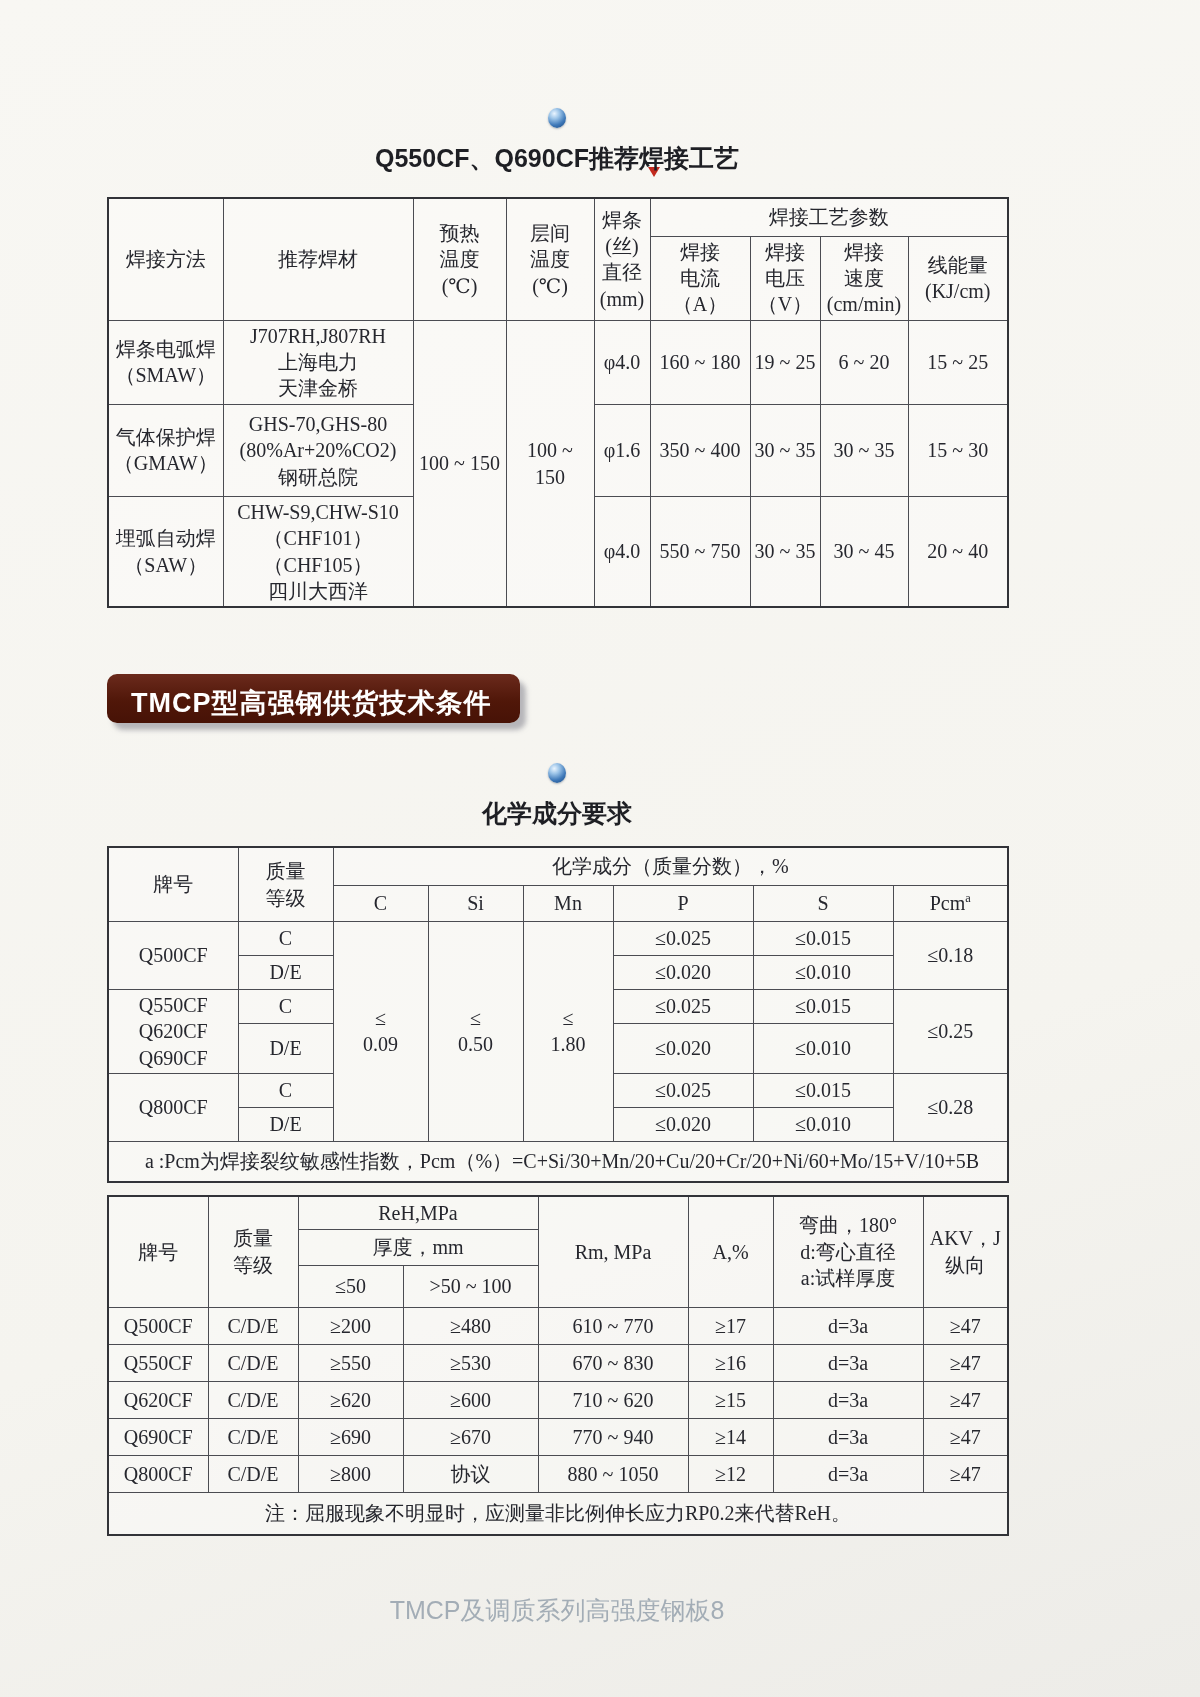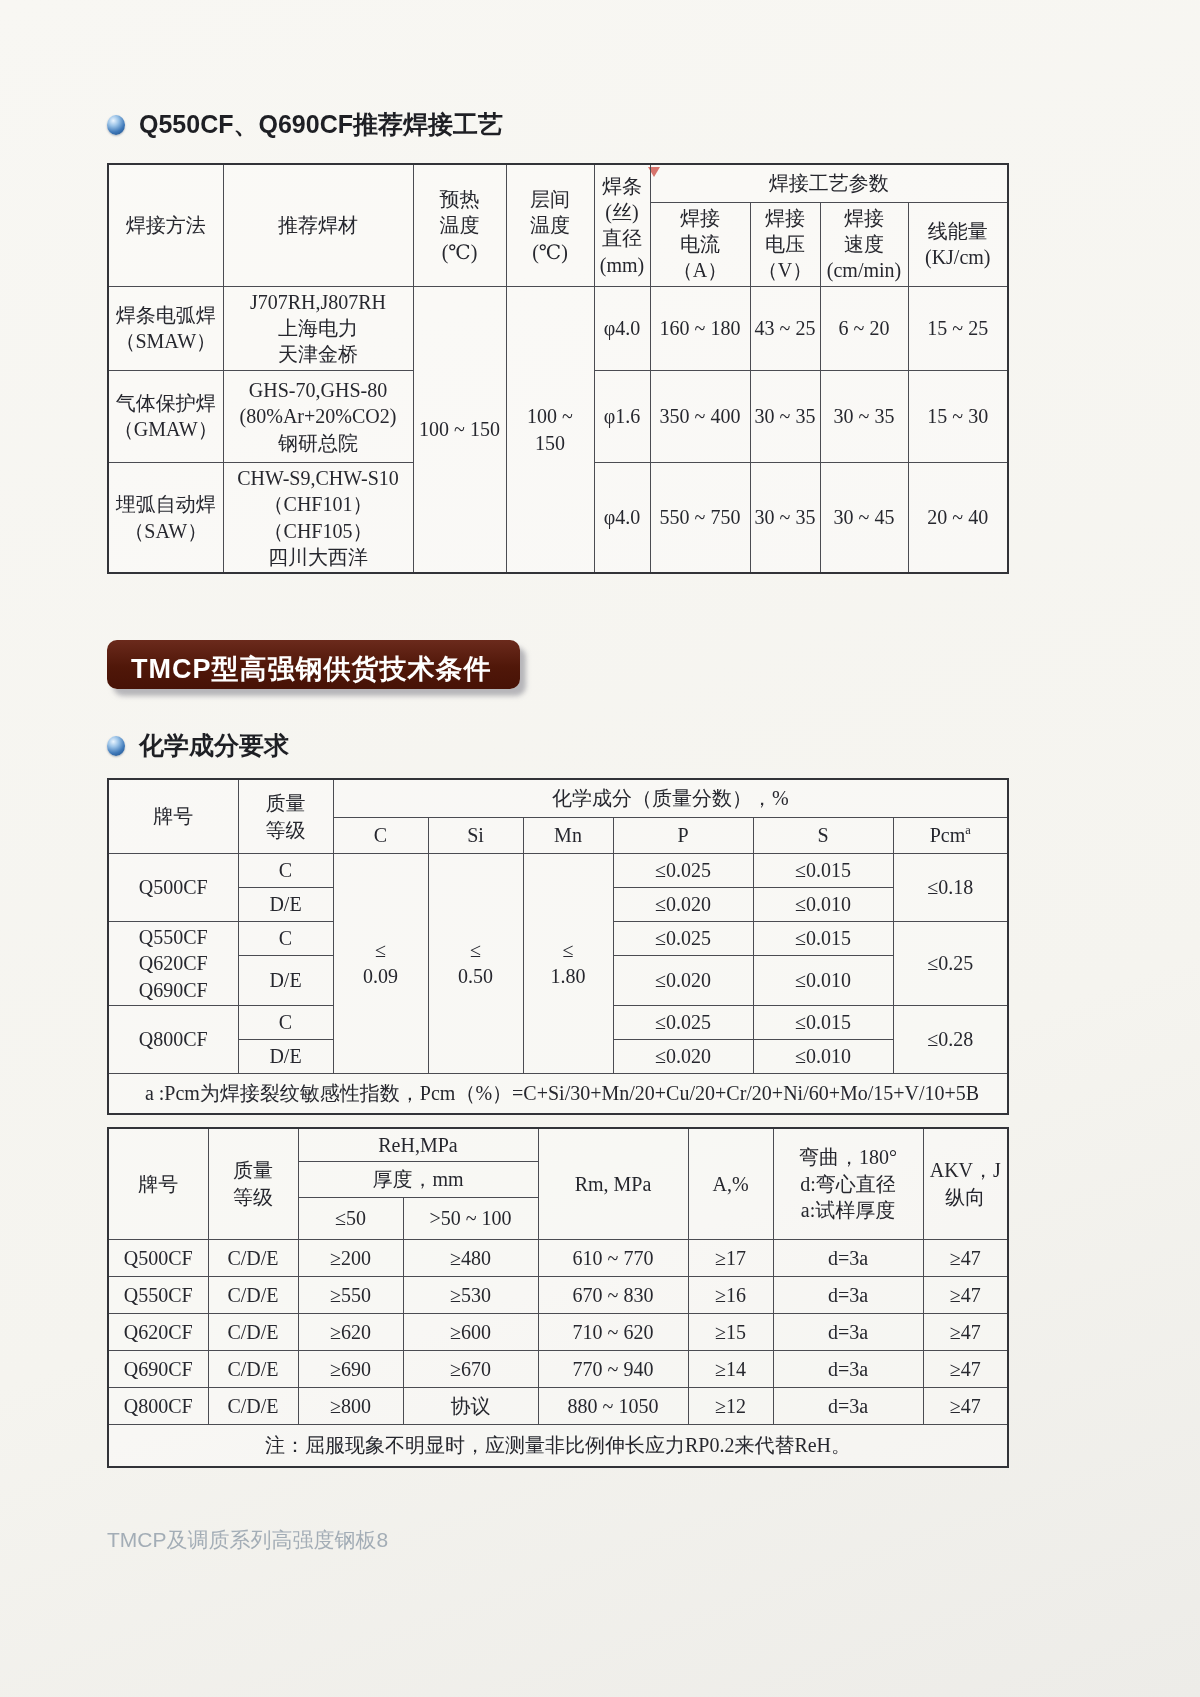--- a/index.html
+++ b/index.html
@@ -11,21 +11,21 @@
     height: 1697px;
     margin: 0 auto;
     background: linear-gradient(160deg, #f8f7f3 0%, #f5f4ef 65%, #edece8 100%);
     overflow: hidden;
     font-family: "Liberation Serif", "DejaVu Serif", serif;
     color: #2a2b31;
   }
   .content { position: absolute; left: 107px; top: 0; width: 900px; }
 
   
-  .heading { display: flex; align-items: center; gap: 14px; font-family: "Liberation Sans", "DejaVu Sans", sans-serif; font-weight: bold; font-size: 25px; color: #1e1f24; }
+  .heading { display: flex; align-items: center; gap: 14px; font-family: "Liberation Sans", "DejaVu Sans", sans-serif; font-weight: bold; font-size: 25px; color: #1e1f24; flex-direction: column; }
   .h1 { margin-top: 108px; }
   .h2 { margin-top: 40px; }
   .h3 { margin-top: 46px; }
   .sphere {
     width: 18px; height: 20px; border-radius: 50%;
     background: radial-gradient(circle at 35% 28%, #eaf5ff 0%, #9cc4e8 28%, #3f79b9 62%, #16457f 100%);
     box-shadow: 0 1px 2px rgba(40,60,90,0.35);
     flex: 0 0 auto;
   }
 
@@ -65,22 +65,23 @@
     font-family: "Liberation Sans", "DejaVu Sans", sans-serif;
     font-weight: bold;
     font-size: 27px;
     color: #ffffff;
     letter-spacing: 1px;
   }
 
   .footer-text {
     margin-top: 58px;
     font-family: "Liberation Sans", "DejaVu Sans", sans-serif;
-    font-size: 21px;
+    font-size: 25px;
     color: #a3adb6;
+    text-align: center;
   }
 
   
   .red-mark {
     position: absolute; left: 648px; top: 167px;
     width: 0; height: 0;
     border-left: 6px solid transparent;
     border-right: 6px solid transparent;
     border-top: 10px solid #c32a1f;
   }
@@ -143,21 +144,21 @@
       <tr style="height:76px">
         <td>焊条电弧焊
 （SMAW）</td>
         <td>J707RH,J807RH
 上海电力
 天津金桥</td>
         <td rowspan="3">100 ~ 150</td>
         <td rowspan="3">100 ~ 150</td>
         <td>φ4.0</td>
         <td>160 ~ 180</td>
-        <td>43 ~ 25</td>
+        <td>19 ~ 25</td>
         <td>6 ~ 20</td>
         <td>15 ~ 25</td>
       </tr>
       <tr style="height:92px">
         <td>气体保护焊
 （GMAW）</td>
         <td>GHS-70,GHS-80
 (80%Ar+20%CO2)
 钢研总院</td>
         <td>φ1.6</td>

